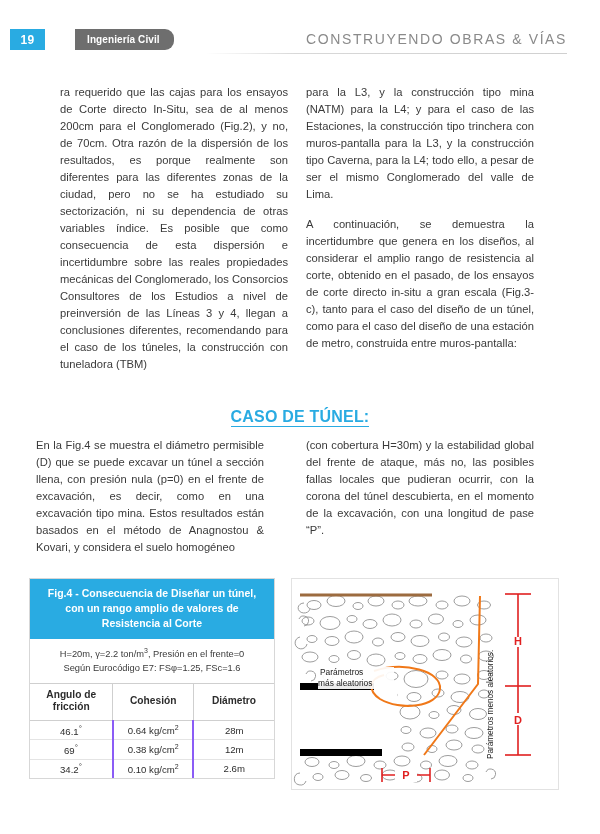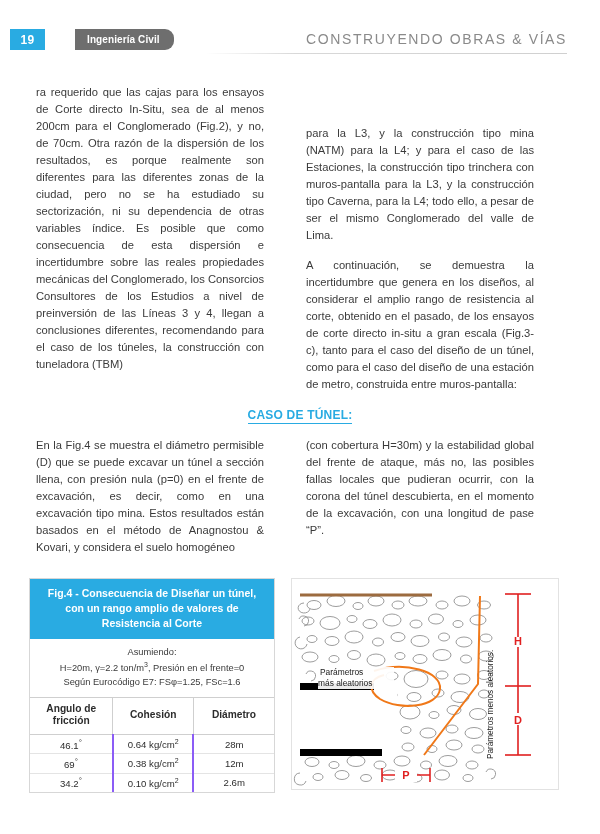--- a/index.html
+++ b/index.html
@@ -82,32 +82,32 @@
     line-height: 1.52;
     color: #3a3a3a;
     text-align: justify;
     text-justify: inter-word;
     font-family: "Liberation Sans", sans-serif;
   }
   .col p { margin: 0 0 13px 0; }
   .col-left  { left: 36px; }
   .col-right { left: 306px; }
 
-  .block-a-left  { top: 84px; }
-  .block-a-right { top: 84px; margin-top: 41px; }
+  .block-a-left  { top: 84px; margin-left: 24px; }
+  .block-a-right { top: 84px; }
 
   
   .case-heading {
     position: absolute;
     left: 0;
     top: 408px;
     width: 600px;
     text-align: center;
     color: #29ABE2;
-    font-size: 12px;
+    font-size: 16px;
     font-weight: bold;
     letter-spacing: 0.2px;
   }
   .case-heading span {
     border-bottom: 1.5px solid #29ABE2;
     padding-bottom: 1px;
   }
 
   .block-b-left  { top: 437px; }
   .block-b-right { top: 437px; }
@@ -236,21 +236,20 @@
 <div class="col col-right block-b-right">
   <p>(con cobertura H=30m) y la estabilidad global del frente de ataque, más no, las posibles fallas locales que pudieran ocurrir, con la corona del túnel descubierta, en el momento de la excavación, con una longitud de pase “P”.</p>
 </div>
 
 <div class="figure-area">
 
   <div class="fig-table">
     <div class="fig-title">Fig.4 - Consecuencia de Diseñar un túnel, con un rango amplio de valores de Resistencia al Corte</div>
 
     <div class="fig-assume">
-      <div>Asumiendo:</div>
       <div>
         <span>H=20m, γ=2.2 ton/m</span><span class="sup">3</span><span>, Presión en el frente=0</span>
       </div>
       <div>Según Eurocódigo E7: FSφ=1.25, FSc=1.6</div>
     </div>
 
     <table class="data">
       <thead>
         <tr>
           <th style="width:34%">Angulo de fricción</th>

